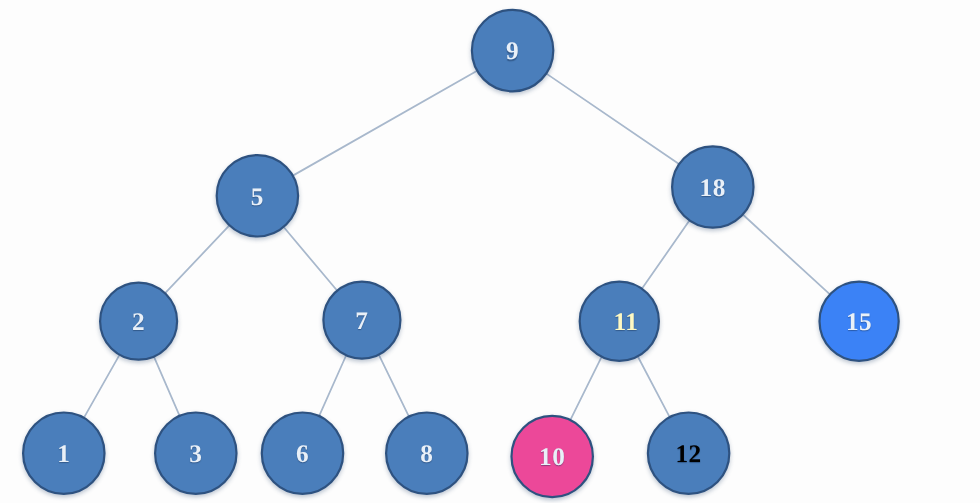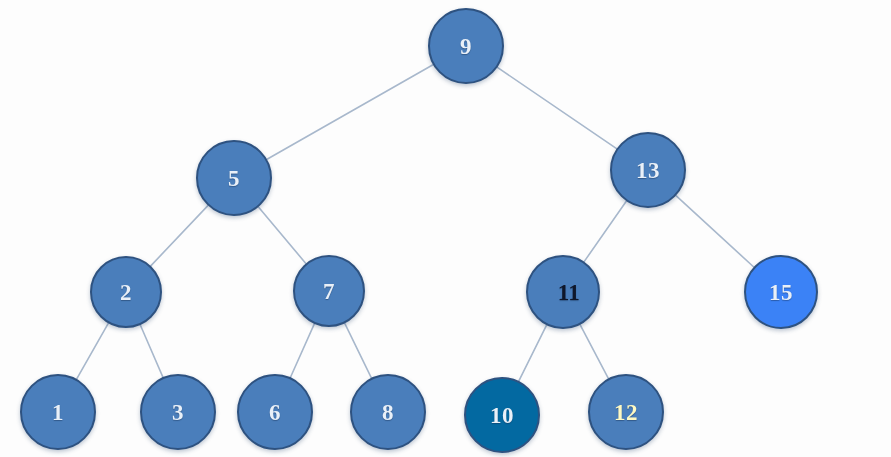--- a/index.html
+++ b/index.html
@@ -87,48 +87,48 @@
     </svg>
 
   <div id="node-layer">
       <div class="tree-node" style="left: 428px; top: 8px; width: 76px; height: 76px; background: rgb(74, 126, 187); border-color: rgb(46, 82, 128);">
         <span class="tree-node-label" style="color: rgb(233, 240, 248);">9</span>
       </div>
       <div class="tree-node" style="left: 196px; top: 140px; width: 76px; height: 76px; background: rgb(74, 126, 187); border-color: rgb(46, 82, 128);">
         <span class="tree-node-label" style="color: rgb(233, 240, 248);">5</span>
       </div>
       <div class="tree-node" style="left: 610px; top: 132px; width: 76px; height: 76px; background: rgb(74, 126, 187); border-color: rgb(46, 82, 128);">
-        <span class="tree-node-label" style="color: rgb(233, 240, 248);">13</span>
+        <span class="tree-node-label" style="color: rgb(233, 240, 248);">18</span>
       </div>
       <div class="tree-node" style="left: 90px; top: 256px; width: 72px; height: 72px; background: rgb(74, 126, 187); border-color: rgb(46, 82, 128);">
         <span class="tree-node-label" style="color: rgb(233, 240, 248);">2</span>
       </div>
       <div class="tree-node" style="left: 293px; top: 255px; width: 72px; height: 72px; background: rgb(74, 126, 187); border-color: rgb(46, 82, 128);">
         <span class="tree-node-label" style="color: rgb(233, 240, 248);">7</span>
       </div>
       <div class="tree-node" style="left: 526px; top: 255px; width: 74px; height: 74px; background: rgb(74, 126, 187); border-color: rgb(46, 82, 128);">
-        <span class="tree-node-label" style="color: #0f172a; margin-left: 12px;">11</span>
+        <span class="tree-node-label" style="color: #fef9c3; margin-left: 12px;">11</span>
       </div>
       <div class="tree-node" style="left: 744px; top: 255px; width: 74px; height: 74px; background: #3b82f6; border-color: rgb(46, 82, 128);">
         <span class="tree-node-label" style="color: rgb(233, 240, 248);">15</span>
       </div>
       <div class="tree-node" style="left: 20px; top: 374px; width: 76px; height: 76px; background: rgb(74, 126, 187); border-color: rgb(46, 82, 128);">
         <span class="tree-node-label" style="color: rgb(233, 240, 248);">1</span>
       </div>
       <div class="tree-node" style="left: 140px; top: 374px; width: 76px; height: 76px; background: rgb(74, 126, 187); border-color: rgb(46, 82, 128);">
         <span class="tree-node-label" style="color: rgb(233, 240, 248);">3</span>
       </div>
       <div class="tree-node" style="left: 237px; top: 374px; width: 76px; height: 76px; background: rgb(74, 126, 187); border-color: rgb(46, 82, 128);">
         <span class="tree-node-label" style="color: rgb(233, 240, 248);">6</span>
       </div>
       <div class="tree-node" style="left: 350px; top: 374px; width: 76px; height: 76px; background: rgb(74, 126, 187); border-color: rgb(46, 82, 128);">
         <span class="tree-node-label" style="color: rgb(233, 240, 248);">8</span>
       </div>
-      <div class="tree-node" style="left: 464px; top: 377px; width: 76px; height: 76px; background: #0369a1; border-color: rgb(46, 82, 128);">
+      <div class="tree-node" style="left: 464px; top: 377px; width: 76px; height: 76px; background: #ec4899; border-color: rgb(46, 82, 128);">
         <span class="tree-node-label" style="color: rgb(233, 240, 248);">10</span>
       </div>
       <div class="tree-node" style="left: 588px; top: 374px; width: 76px; height: 76px; background: rgb(74, 126, 187); border-color: rgb(46, 82, 128);">
-        <span class="tree-node-label" style="color: #fef9c3;">12</span>
+        <span class="tree-node-label" style="color: #000000;">12</span>
       </div>
     </div>
 
 
 </div>
 
 </body></html>

